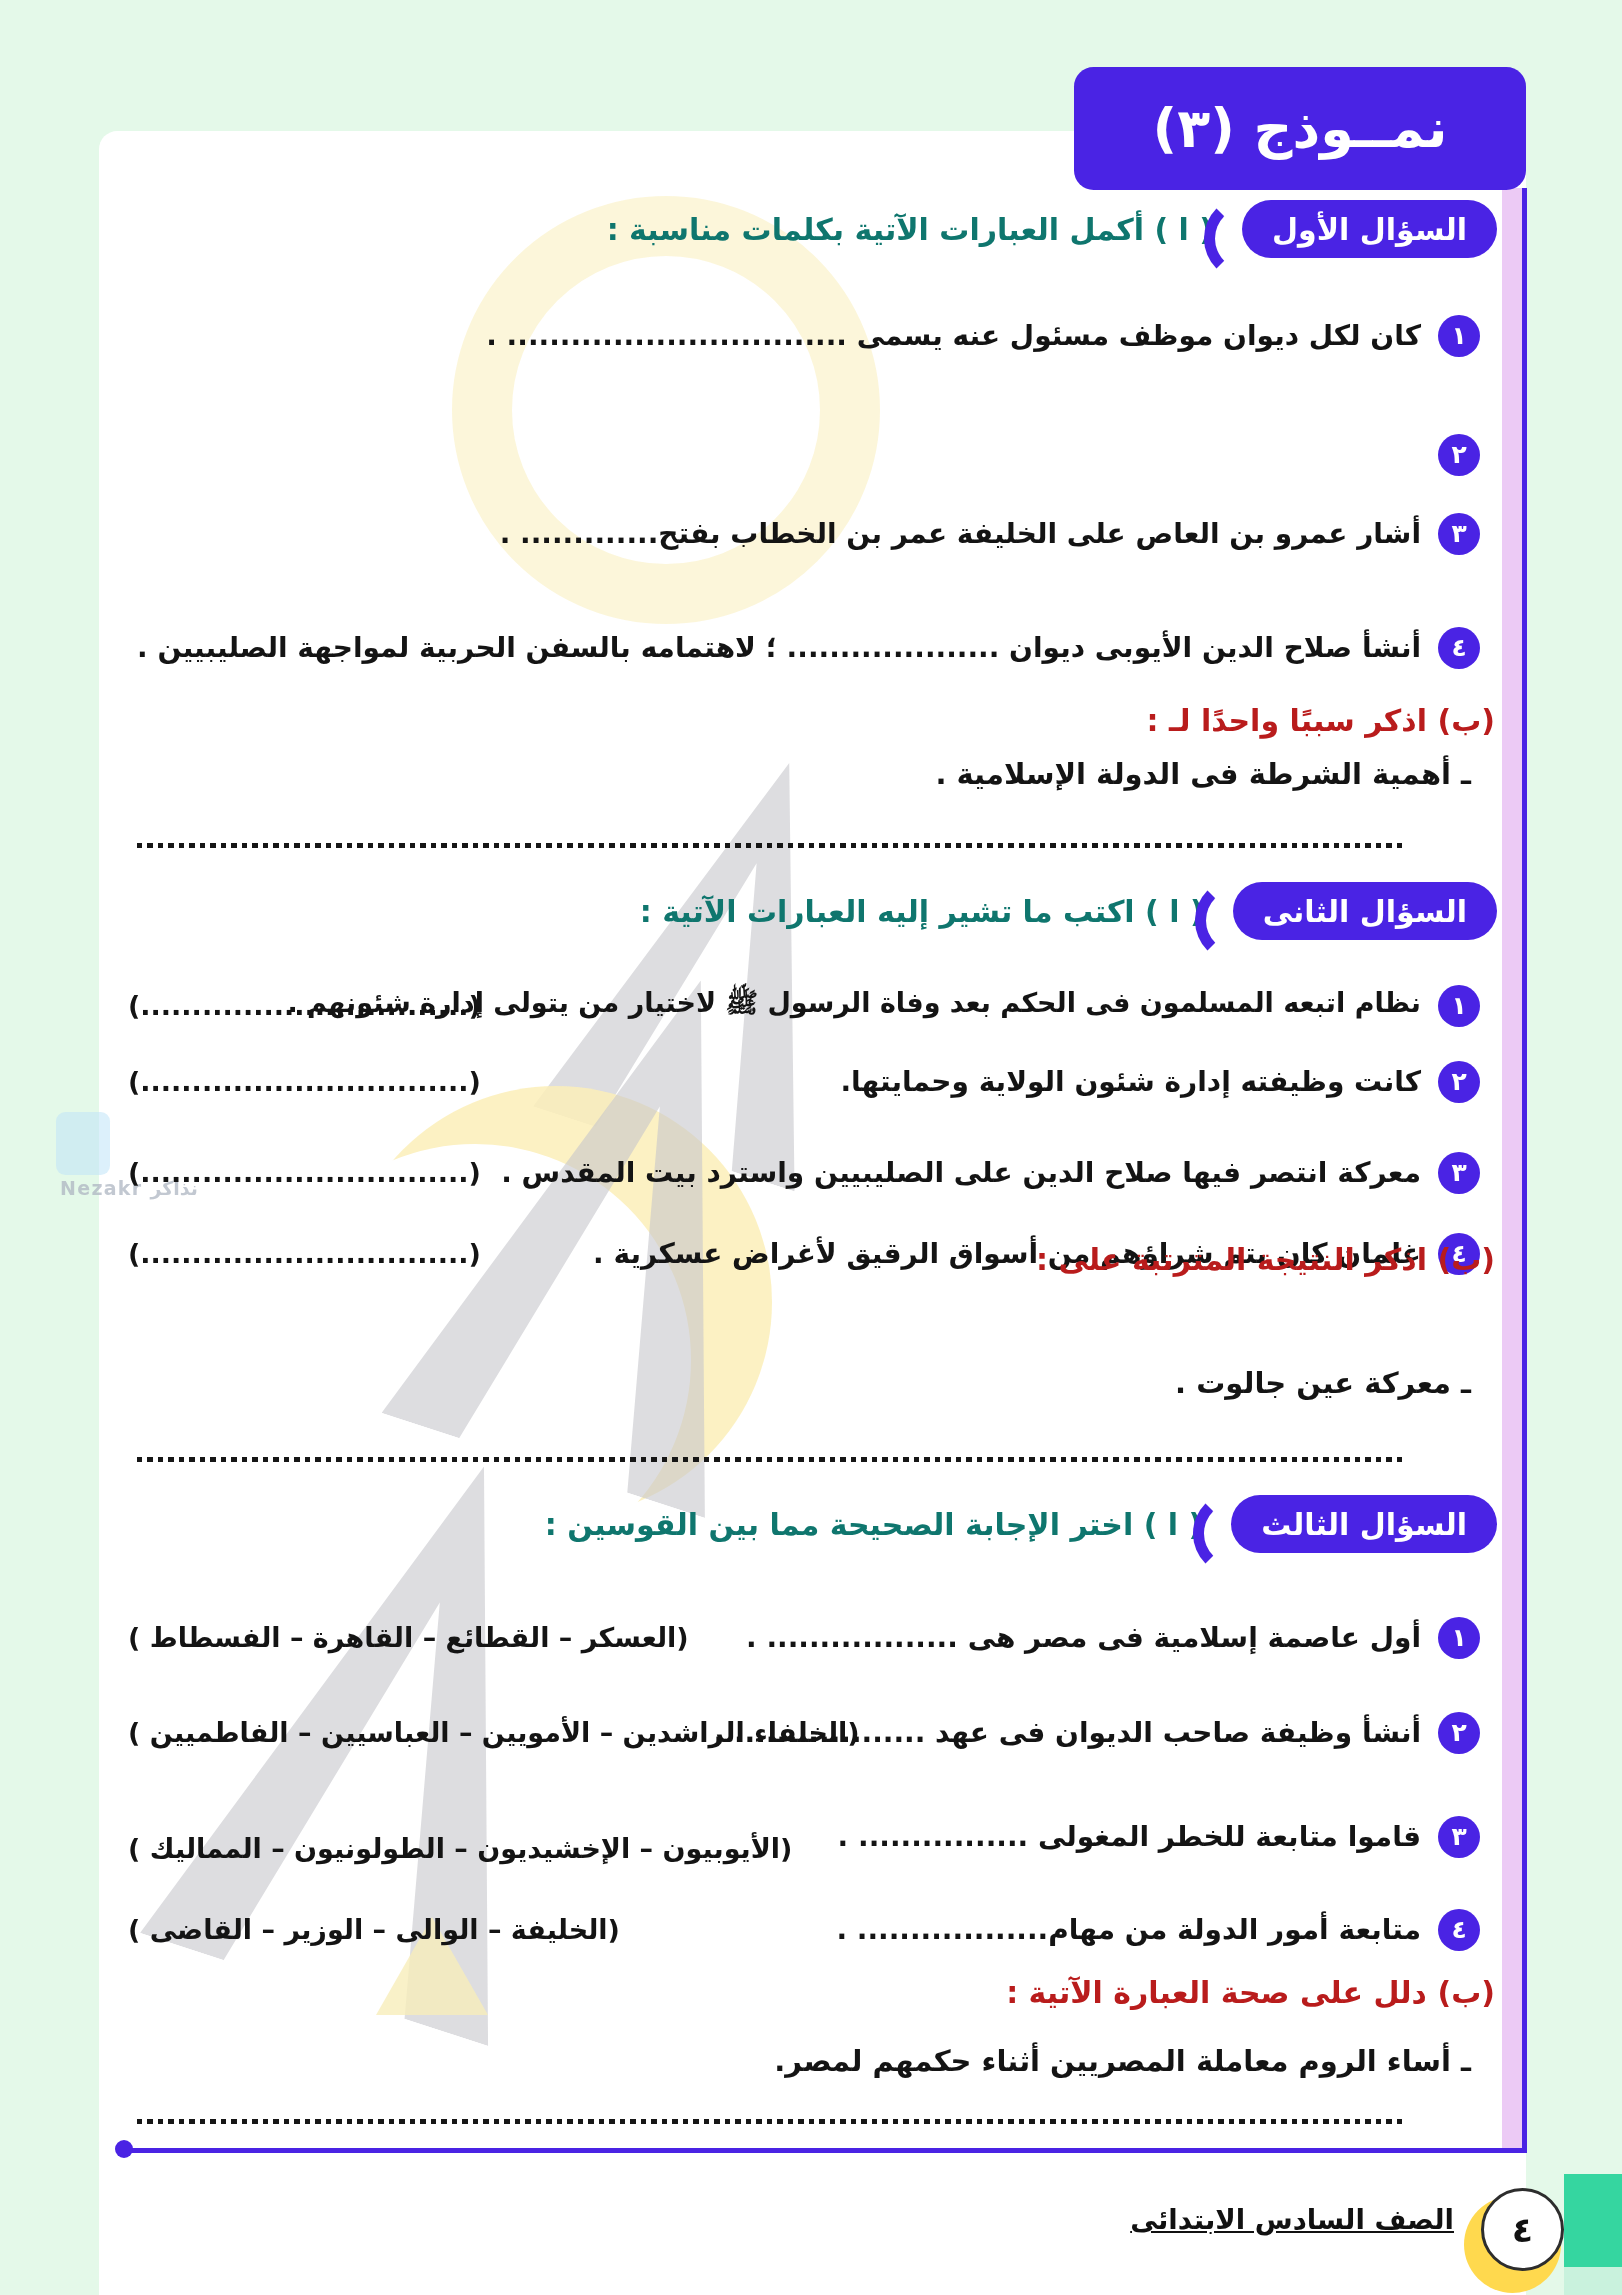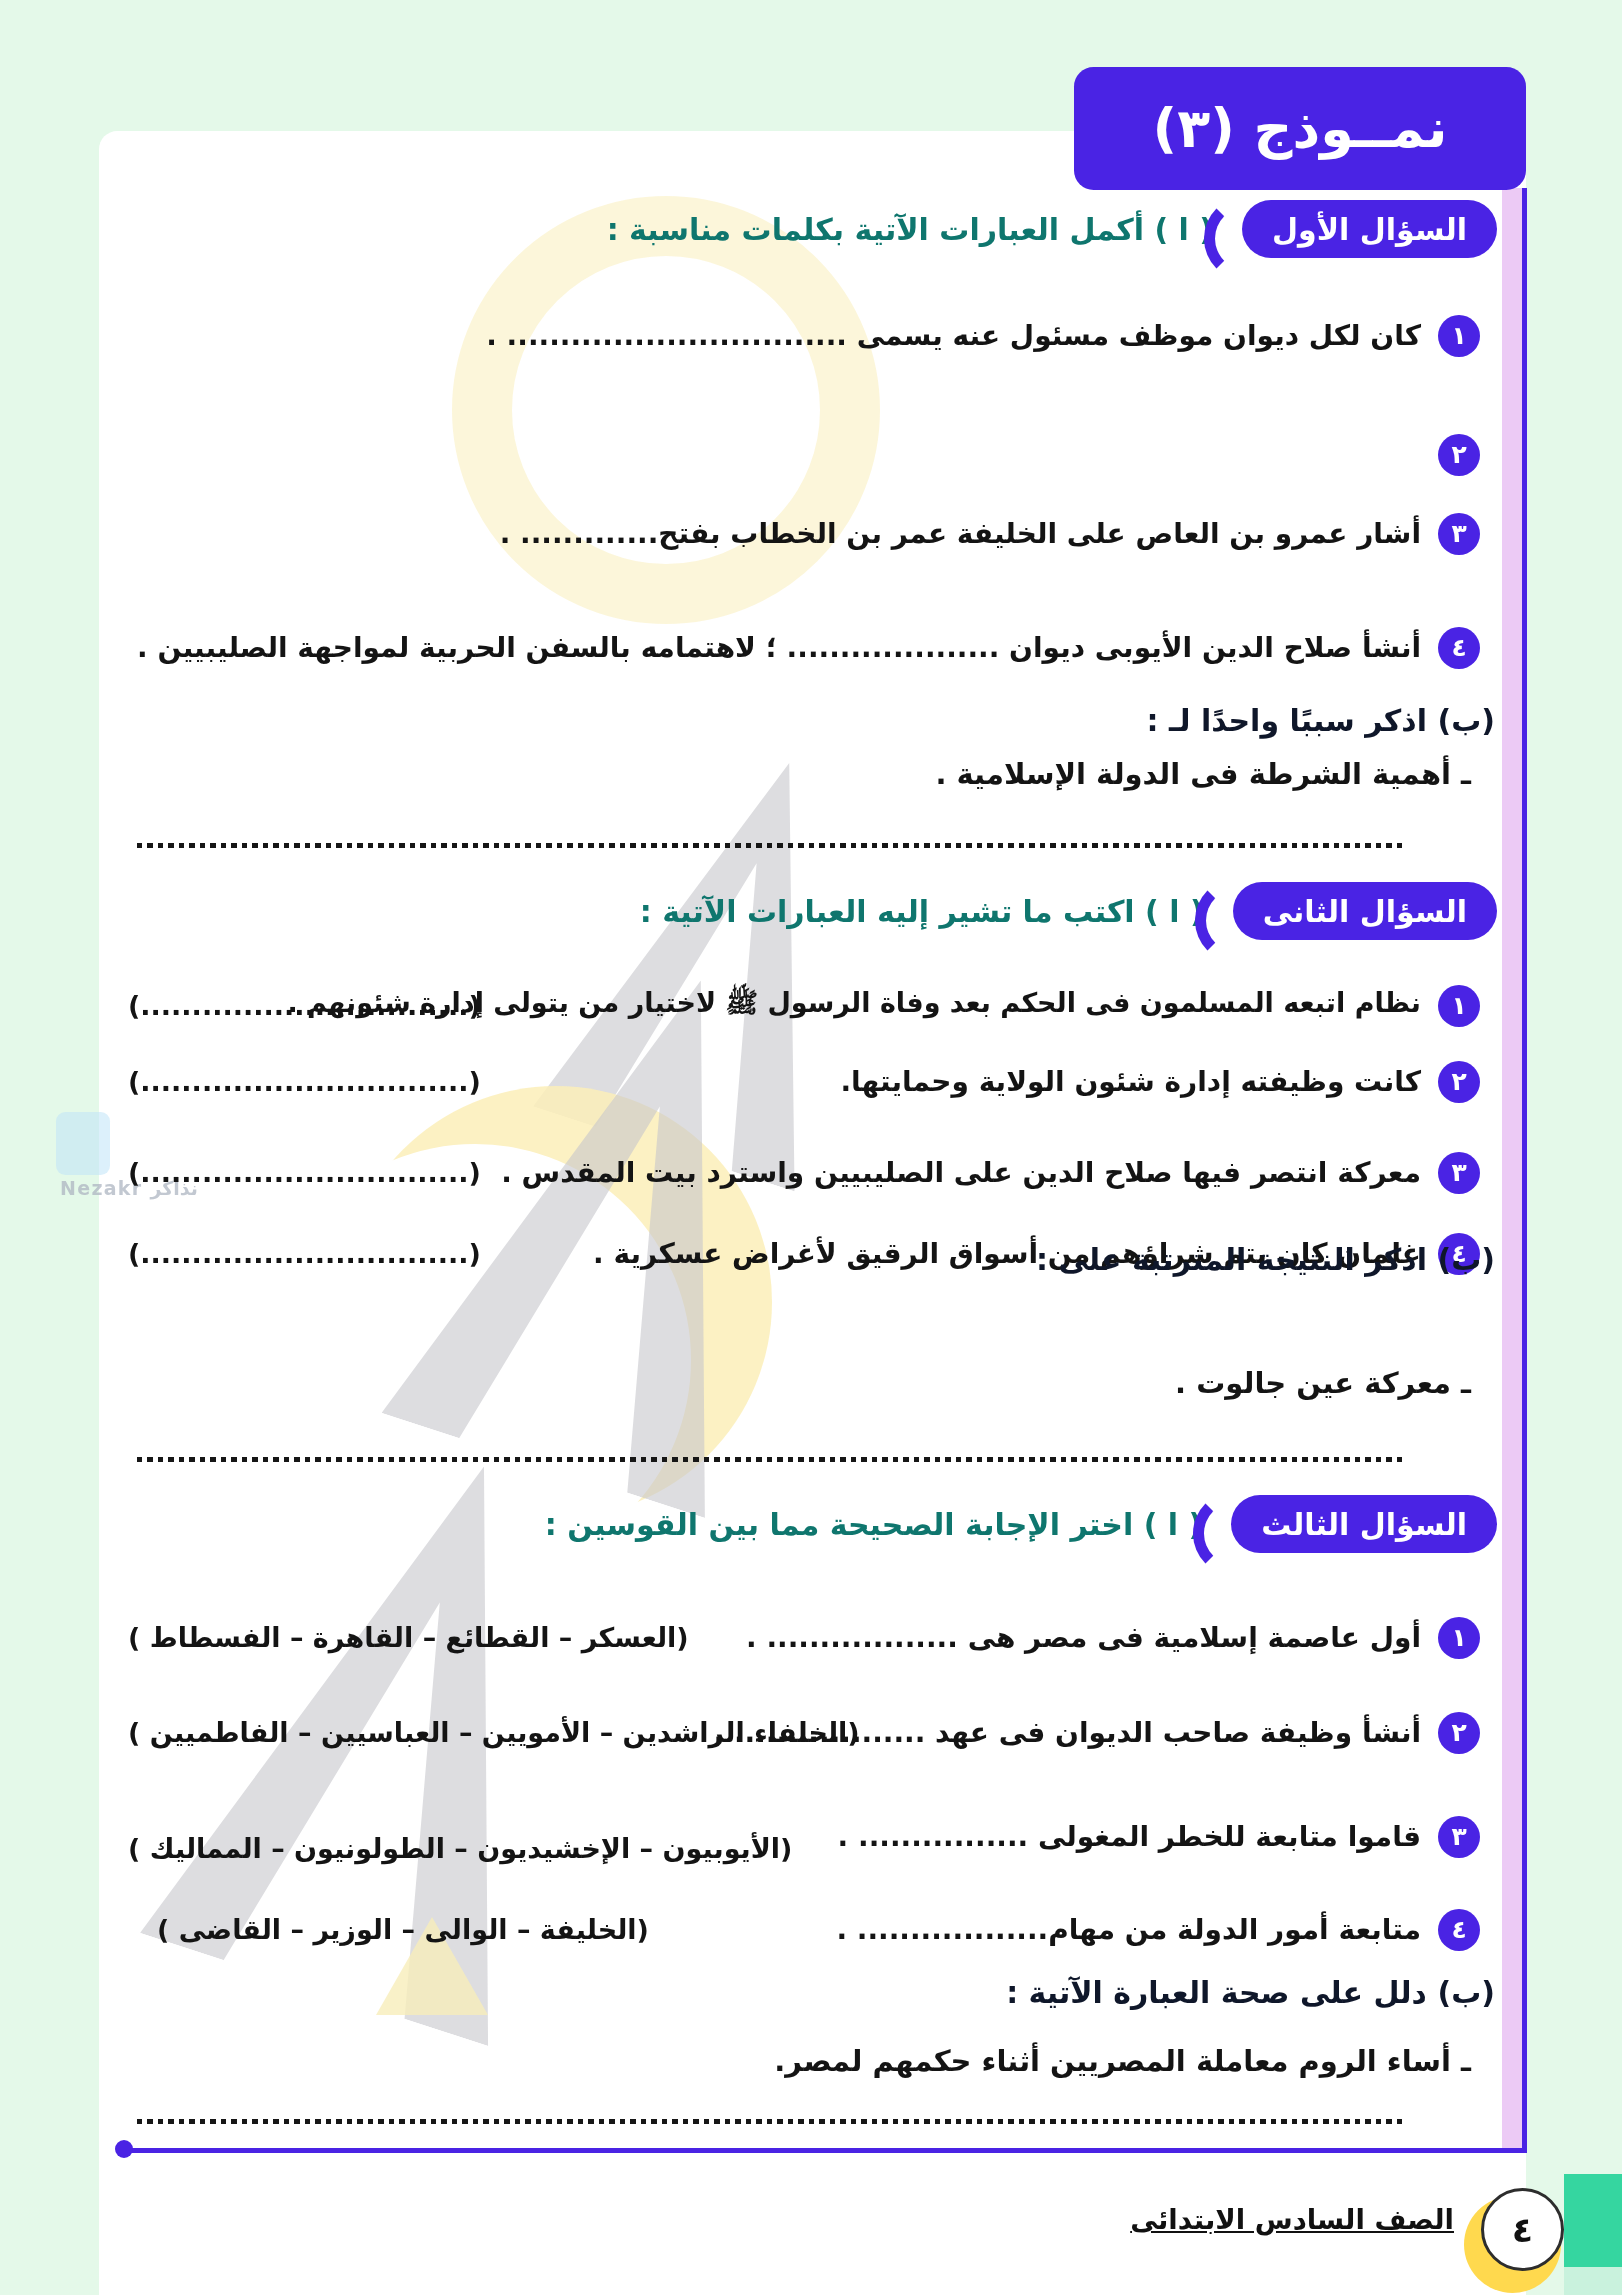--- a/index.html
+++ b/index.html
@@ -45,21 +45,21 @@
   
   .row{position:absolute;left:128px;right:143px;height:55px;display:flex;direction:rtl;align-items:center;gap:17px;z-index:3;}
   .row.spread{justify-content:space-between;}
   .rgroup{display:flex;direction:rtl;align-items:center;gap:17px;min-width:0;}
   .badge{flex:0 0 auto;width:42px;height:42px;border-radius:50%;background:#4a23e4;color:#fff;
          display:flex;align-items:center;justify-content:center;font-size:25px;font-weight:bold;}
   .qtext{font-size:28px;font-weight:bold;color:#141414;white-space:nowrap;direction:rtl;}
   .answer{font-size:27px;font-weight:bold;color:#141414;white-space:nowrap;unicode-bidi:plaintext;}
 
   
-  .partb-label{position:absolute;right:128px;color:#0f172a;font-size:30px;font-weight:bold;direction:rtl;z-index:3;white-space:nowrap;}
+  .partb-label{position:absolute;right:128px;color:#b91c1c;font-size:30px;font-weight:bold;direction:rtl;z-index:3;white-space:nowrap;}
   .partb-item{position:absolute;right:152px;color:#141414;font-size:29px;font-weight:bold;direction:rtl;z-index:3;white-space:nowrap;}
 
   
   .dotline{position:absolute;left:137px;width:1269px;height:5.2px;z-index:3;
            background-image:repeating-linear-gradient(to right,#161616 0 5.2px,transparent 5.2px 10.5px);}
 
   
   .footer-grade{position:absolute;right:169px;top:2203px;font-size:27.5px;font-weight:bold;color:#111;direction:rtl;z-index:3;white-space:nowrap;text-decoration:underline;}
   .page-badge-cres{position:absolute;left:1464px;top:2196px;width:97px;height:97px;border-radius:50%;background:#ffd94e;z-index:3;}
   .page-badge{position:absolute;left:1481px;top:2188px;width:77px;height:77px;border-radius:50%;background:#ffffff;
@@ -192,21 +192,21 @@
       <span class="badge">٣</span>
       <span class="qtext">قاموا متابعة للخطر المغولى ................ .</span>
     </div>
     <span class="answer" style="direction:rtl;margin-top:24px;">(الأيوبيون – الإخشيديون – الطولونيون – المماليك )</span>
   </div>
   <div class="row spread" style="top:1902px;">
     <div class="rgroup">
       <span class="badge">٤</span>
       <span class="qtext">متابعة أمور الدولة من مهام.................. .</span>
     </div>
-    <span class="answer" style="direction:rtl;margin-left:29px;">(الخليفة – الوالى – الوزير – القاضى )</span>
+    <span class="answer" style="direction:rtl;">(الخليفة – الوالى – الوزير – القاضى )</span>
   </div>
 
   <div class="partb-label" style="top:1975px;">(ب) دلل على صحة العبارة الآتية :</div>
   <div class="partb-item" style="top:2044px;">ـ  أساء الروم معاملة المصريين أثناء حكمهم لمصر.</div>
 
   <div class="dotline" style="top:2119px;"></div>
 
   <div class="footer-grade">الصف السادس الابتدائى</div>
   <div class="page-badge-cres"></div>
   <div class="page-badge">

